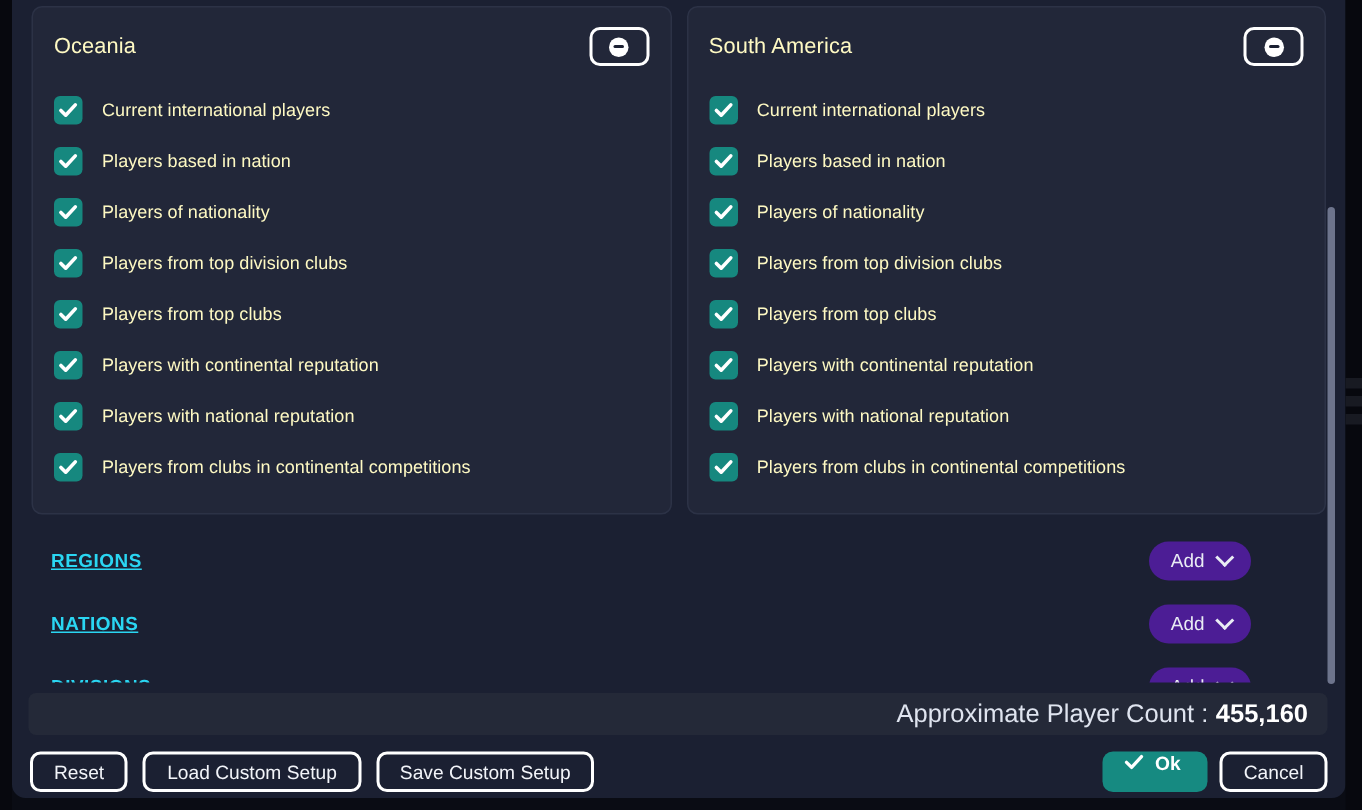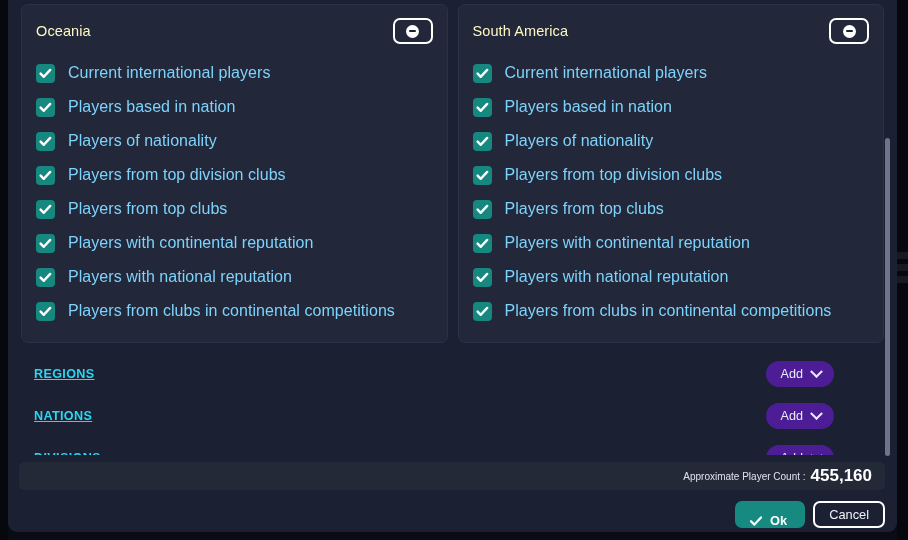--- a/index.html
+++ b/index.html
@@ -127,22 +127,22 @@
     position: relative;
     width: 19px;
     height: 19px;
     border-radius: 4px;
     background: #16887f;
     flex: 0 0 auto;
     margin-right: 13px;
   }
   .cbox svg { position: absolute; left: 2px; top: 2px; }
   .check-label {
-    color: #7dd3fc;
-    font-size: 16px;
+    color: #fef9c3;
+    font-size: 12px;
     letter-spacing: .05px;
     white-space: nowrap;
   }
 
   
   .cat-list { padding: 10px 13px 0 13px; }
   .cat-row {
     position: relative;
     display: flex;
     align-items: center;
@@ -207,21 +207,21 @@
     height: 28px;
     background: #242938;
     border-radius: 5px;
     display: flex;
     align-items: center;
     justify-content: flex-end;
     padding-right: 13px;
   }
   .count-text {
     color: #dfe4ef;
-    font-size: 10px;
+    font-size: 17px;
   }
   .count-value {
     color: #ffffff;
     font-size: 17px;
     font-weight: bold;
   }
 
   
   .footer {
     position: absolute;
@@ -241,21 +241,21 @@
     border-radius: 7px;
     color: #f2f4f9;
     font-size: 12.8px;
     height: 27px;
     padding: 0 14px;
     cursor: pointer;
     font-family: "Liberation Sans", sans-serif;
   }
   .ok-btn {
     display: flex;
-    align-items: flex-end;
+    align-items: flex-start;
     gap: 7px;
     background: #168a81;
     border: none;
     border-radius: 7px;
     color: #ffffff;
     font-size: 12.8px;
     font-weight: bold;
     height: 27px;
     padding: 0 18px 0 14px;
     cursor: pointer;
@@ -452,20 +452,25 @@
     <div class="scrollbar-track">
       <div class="scrollbar-thumb"></div>
     </div>
 
     <div class="count-bar">
       <span class="count-text">Approximate Player Count :</span>
       <span class="count-value" style="margin-left:5px">455,160</span>
     </div>
 
     <div class="footer">
+      <div class="footer-left">
+        <button class="obtn">Reset</button>
+        <button class="obtn">Load Custom Setup</button>
+        <button class="obtn">Save Custom Setup</button>
+      </div>
       <div class="footer-right">
         <button class="ok-btn">
           <svg width="14" height="14" viewBox="0 0 14 14">
               <path d="M2 7.2 L5.4 10.6 L12 3.4" stroke="#ffffff" stroke-width="2.2" fill="none" stroke-linecap="round" stroke-linejoin="round"></path>
             </svg>
           <span>Ok</span>
         </button>
         <button class="obtn">Cancel</button>
       </div>
     </div>

